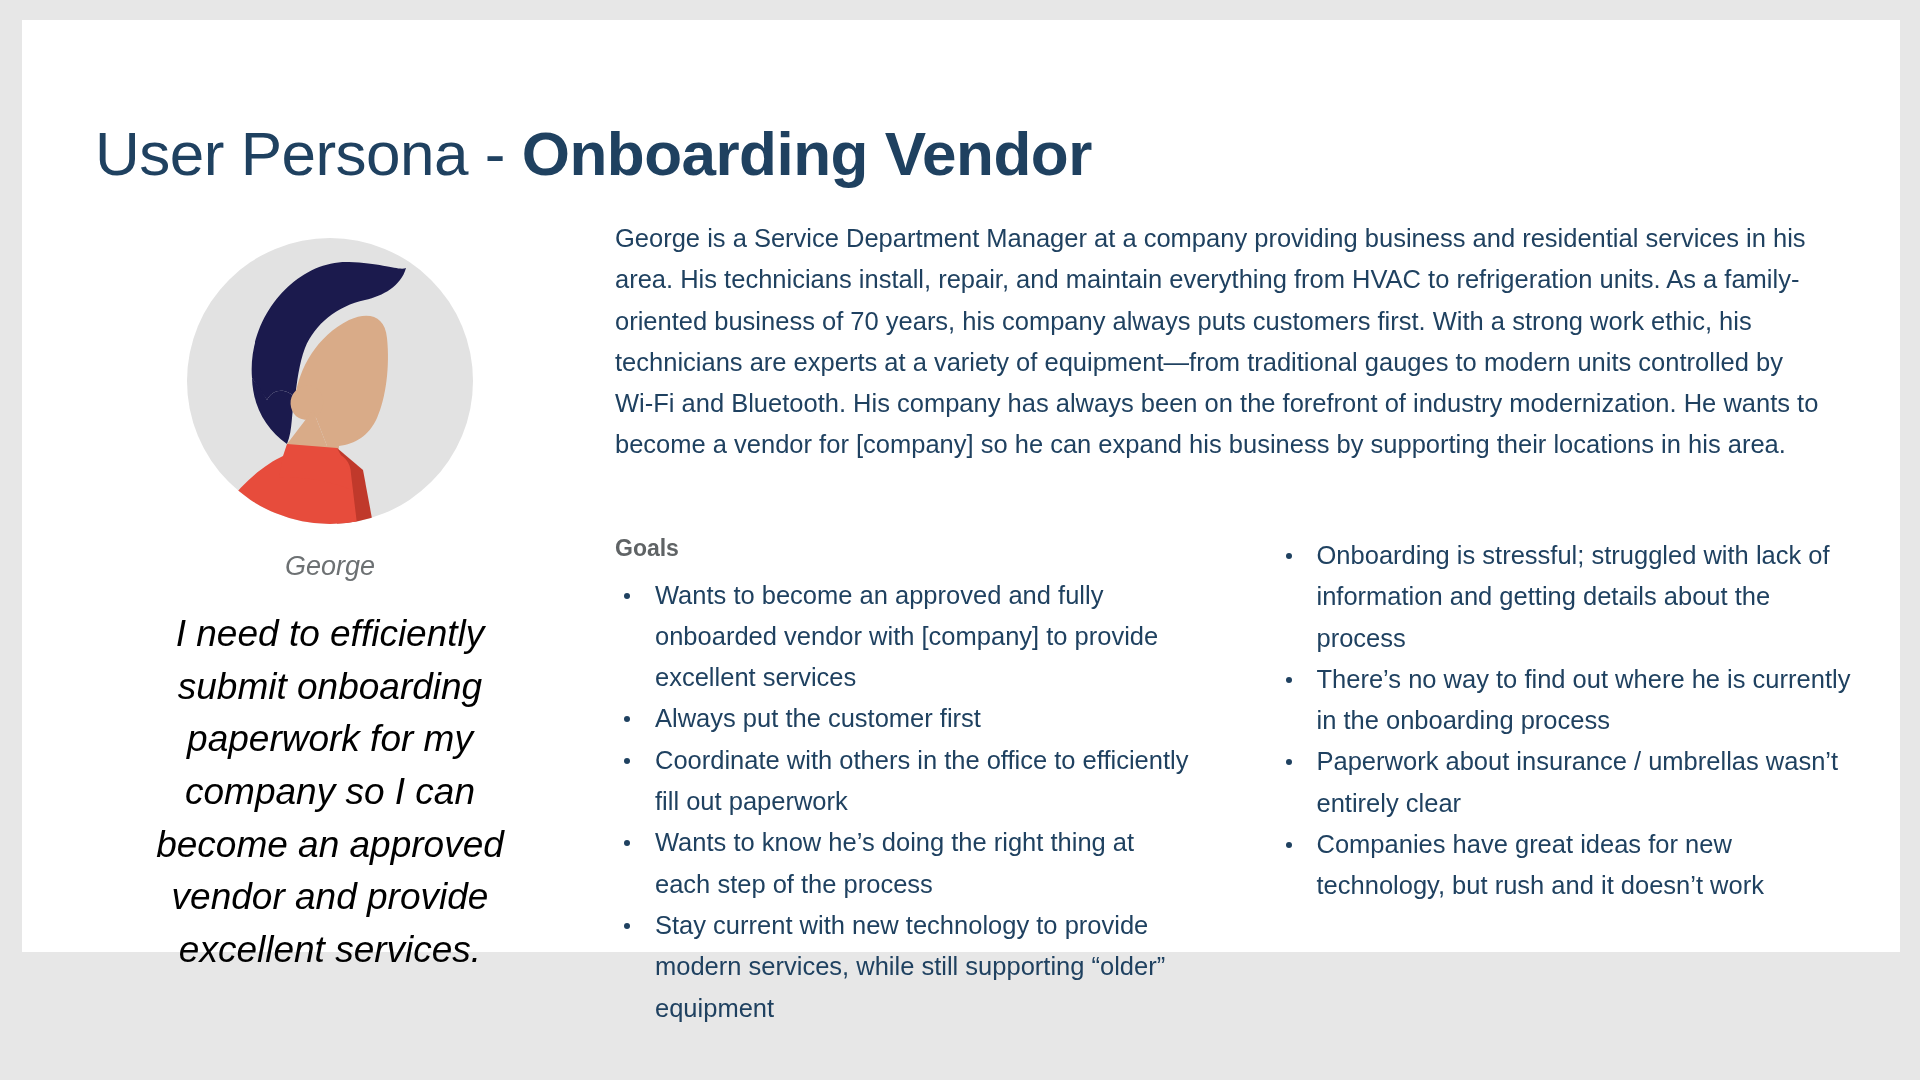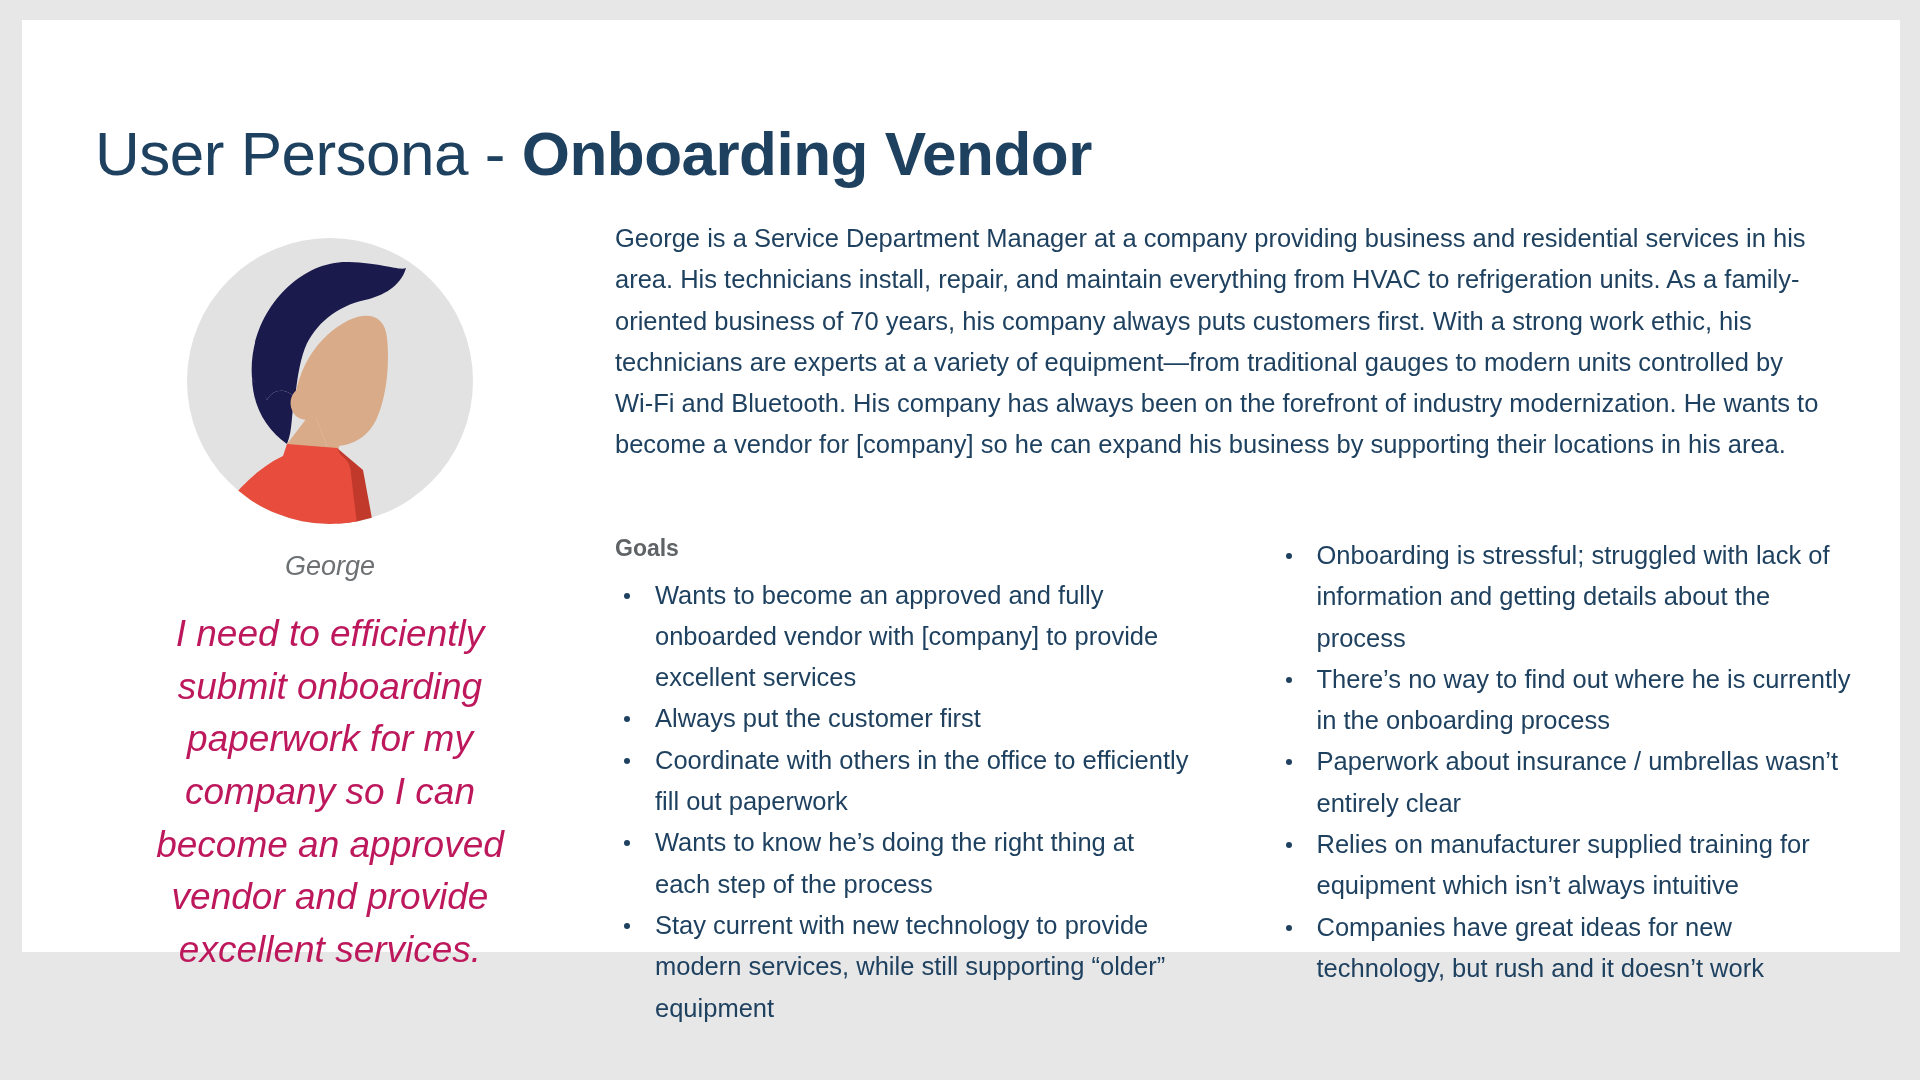--- a/index.html
+++ b/index.html
@@ -70,21 +70,21 @@
     font-style: italic;
     color: #6d7173;
     line-height: 1.2;
   }
 
   .persona-quote {
     margin: 26px auto 0 auto;
     width: 360px;
     font-size: 37px;
     font-style: italic;
-    color: #be185d;
+    color: #000000;
     line-height: 1.42;
     text-align: center;
   }
 
   
   .section-heading {
     font-size: 23px;
     font-weight: 700;
     color: #5f6365;
     margin: 0 0 12px 0;
@@ -206,20 +206,19 @@
         <li class="bullet-item">Wants to know he’s doing the right thing at each step of the process</li>
         <li class="bullet-item">Stay current with new technology to provide modern services, while still supporting “older” equipment</li>
       </ul>
     </div>
 
     <div class="col">
       <ul class="bullet-list">
         <li class="bullet-item">Onboarding is stressful; struggled with lack of information and getting details about the process</li>
         <li class="bullet-item">There’s no way to find out where he is currently in the onboarding process</li>
         <li class="bullet-item">Paperwork about insurance / umbrellas wasn’t entirely clear</li>
-        <li class="bullet-item">Relies on manufacturer supplied training for equipment which isn’t always intuitive</li>
         <li class="bullet-item">Companies have great ideas for new technology, but rush and it doesn’t work</li>
       </ul>
     </div>
 
   </div>
 
 </div>
 
 </body></html>

